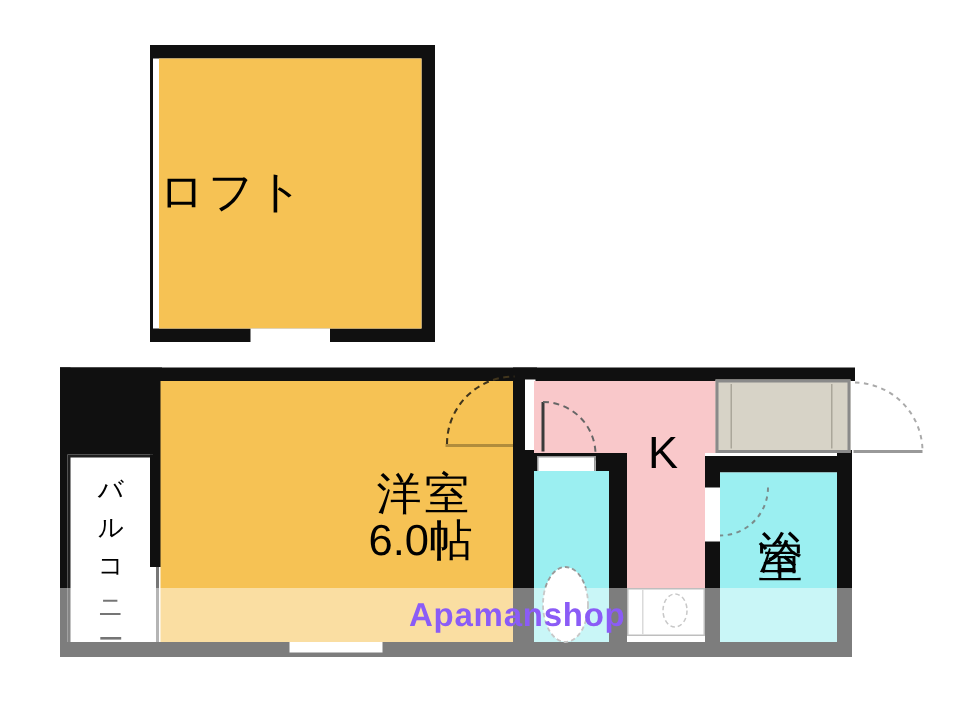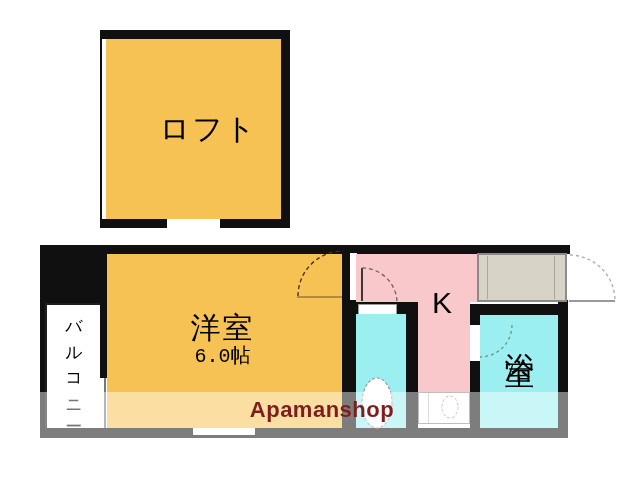--- a/index.html
+++ b/index.html
@@ -17,36 +17,36 @@
 <body>
 
 <div class="plan">
 
   <div class="wall" style="left:100px;top:30px;width:190px;height:9px;"></div>
   <div class="wall" style="left:281px;top:30px;width:9px;height:198px;"></div>
   <div class="wall" style="left:100px;top:219px;width:190px;height:9px;"></div>
   <div class="wall" style="left:100px;top:30px;width:2px;height:198px;"></div>
   <div class="abs" style="left:106px;top:39px;width:175px;height:180px;background:#F6C254;"></div>
   <div class="abs" style="left:167px;top:219px;width:53px;height:9px;background:#fff;"></div>
-  <div class="label" style="left:106px;top:113px;width:205px;text-align:center;font-size:30px;letter-spacing:2px;">ロフト</div>
+  <div class="label" style="left:106px;top:113px;width:205px;text-align:left;font-size:30px;letter-spacing:2px;">ロフト</div>
 
   <div class="wall" style="left:40px;top:245px;width:530px;height:9px;"></div>
   <div class="wall" style="left:40px;top:245px;width:7px;height:193px;"></div>
   <div class="wall" style="left:40px;top:245px;width:68px;height:60px;"></div>
 
   <div class="abs" style="left:45px;top:303px;width:57px;height:128px;background:#fff;border:2px solid #1f1f1f;box-sizing:border-box;"></div>
   <div class="label vtext" style="left:64px;top:307px;height:122px;font-size:17px;letter-spacing:8px;">バルコニー</div>
   <div class="wall" style="left:100px;top:303px;width:10px;height:75px;"></div>
   <div class="abs" style="left:100px;top:378px;width:10px;height:50px;background:#fff;"></div>
   <div class="abs" style="left:104px;top:378px;width:2px;height:50px;background:#777;"></div>
 
   <div class="abs" style="left:107px;top:254px;width:236px;height:174px;background:#F6C254;"></div>
-  <div class="label" style="left:130px;top:314px;width:185px;text-align:center;font-family:Liberation Mono, monospace;">
+  <div class="label" style="left:130px;top:314px;width:185px;text-align:right;">
     <div style="font-size:30px;letter-spacing:2px;">洋室</div>
-    <div style="font-size:20px;">6.0帖</div>
+    <div style="font-size:29px;">6.0帖</div>
   </div>
 
   <div class="wall" style="left:342px;top:245px;width:16px;height:185px;"></div>
   <div class="abs" style="left:350px;top:253px;width:7px;height:47px;background:#fff;"></div>
   <div class="wall" style="left:342px;top:300px;width:70px;height:7px;"></div>
   <div class="wall" style="left:397px;top:300px;width:15px;height:16px;"></div>
   <div class="abs" style="left:358px;top:304px;width:39px;height:11px;background:#fff;border:1px solid #999;box-sizing:border-box;"></div>
 
   <div class="abs" style="left:356px;top:314px;width:50px;height:114px;background:#9BEFF1;"></div>
   <div class="wall" style="left:406px;top:300px;width:12px;height:130px;"></div>
@@ -77,15 +77,15 @@
     <line x1="362" y1="268" x2="362" y2="301" stroke="#3a3a3a" stroke-width="2"></line>
     <path d="M 362 268 A 35 35 0 0 1 397 303" fill="none" stroke="#666" stroke-width="1.3" stroke-dasharray="4 3"></path>
     <path d="M 512 325 A 32 32 0 0 1 480 357" fill="none" stroke="#7b8c8c" stroke-width="1.3" stroke-dasharray="3 3"></path>
     <ellipse cx="377" cy="403" rx="15" ry="25" fill="#fff" stroke="#999" stroke-width="1.2" stroke-dasharray="3 2"></ellipse>
     <ellipse cx="450" cy="407" rx="8" ry="11" fill="#fff" stroke="#999" stroke-width="1" stroke-dasharray="3 2"></ellipse>
     <line x1="569" y1="301" x2="615" y2="301" stroke="#999" stroke-width="2"></line>
     <path d="M 570 255 A 46 46 0 0 1 615 300" fill="none" stroke="#aaa" stroke-width="1.3" stroke-dasharray="3 3"></path>
   </svg>
 
   <div class="abs" style="left:0;top:392px;width:640px;height:47px;background:rgba(255,255,255,0.46);"></div>
-  <div class="label" style="left:227px;top:398px;width:190px;text-align:center;font-size:22px;font-weight:bold;color:#7f1d1d;letter-spacing:0.5px;">Apamanshop</div>
+  <div class="label" style="left:227px;top:398px;width:190px;text-align:right;font-size:22px;font-weight:bold;color:#8b5cf6;letter-spacing:0.5px;">Apamanshop</div>
 
 </div>
 
 </body></html>

